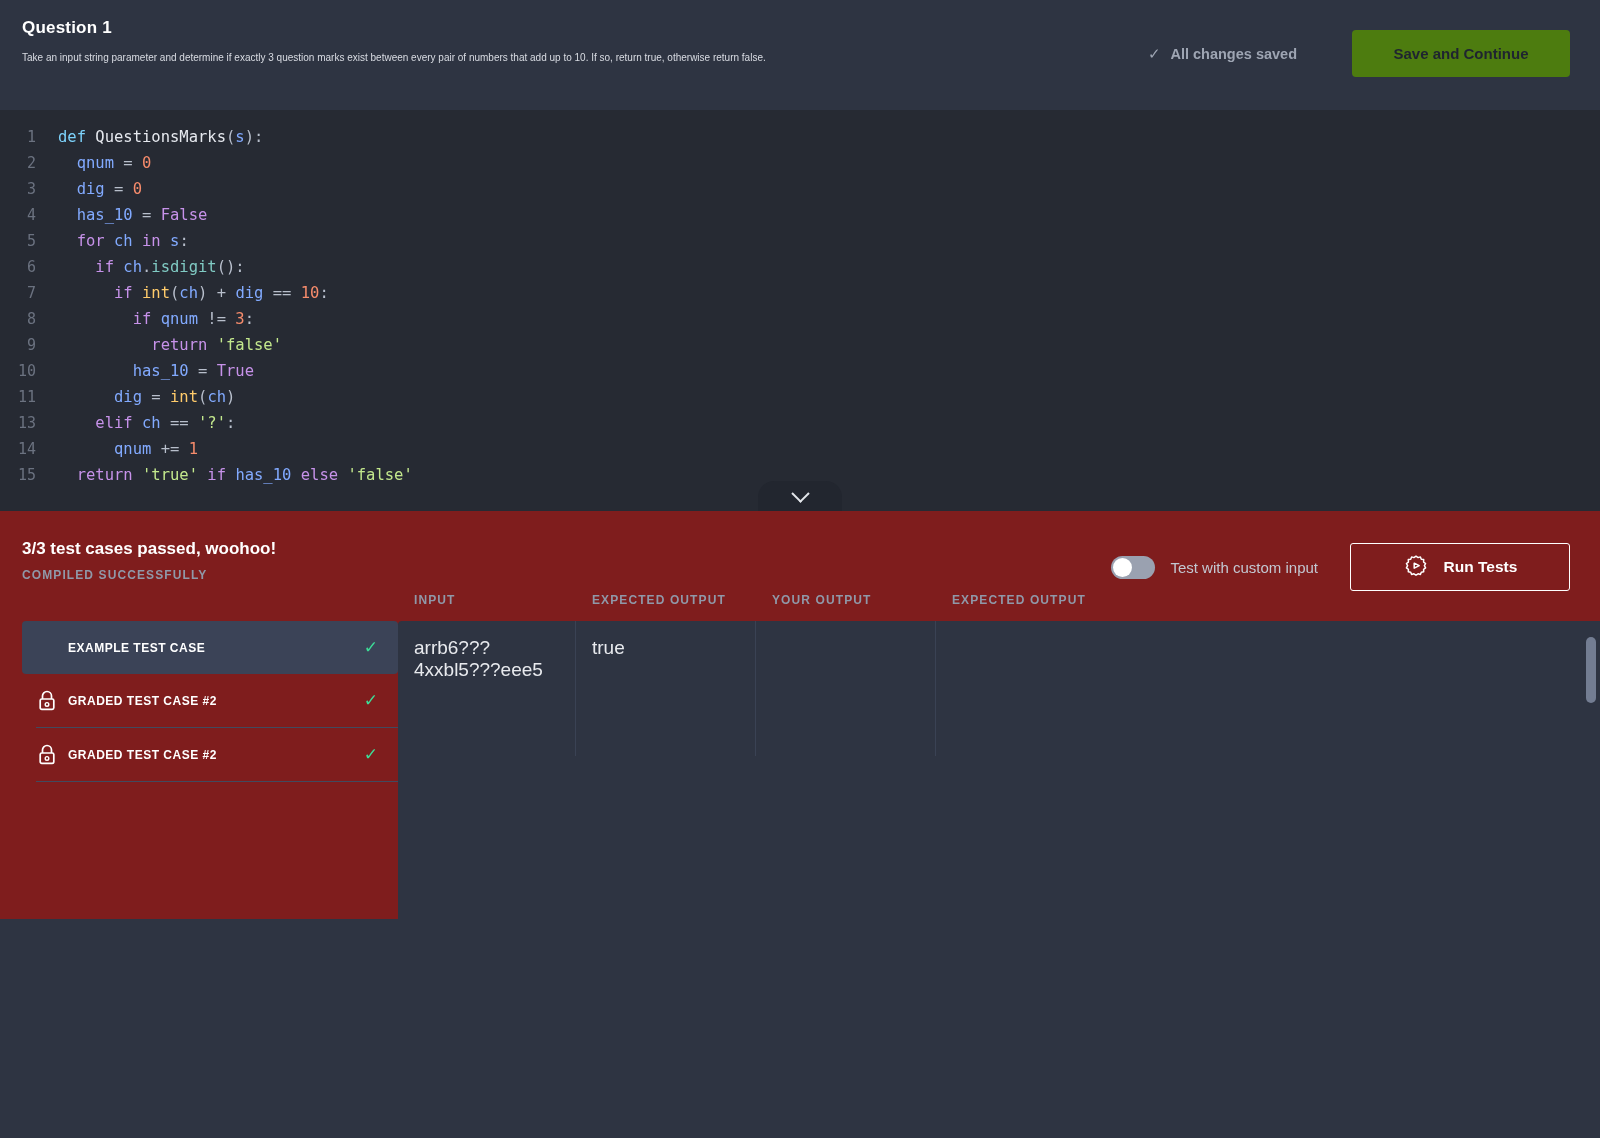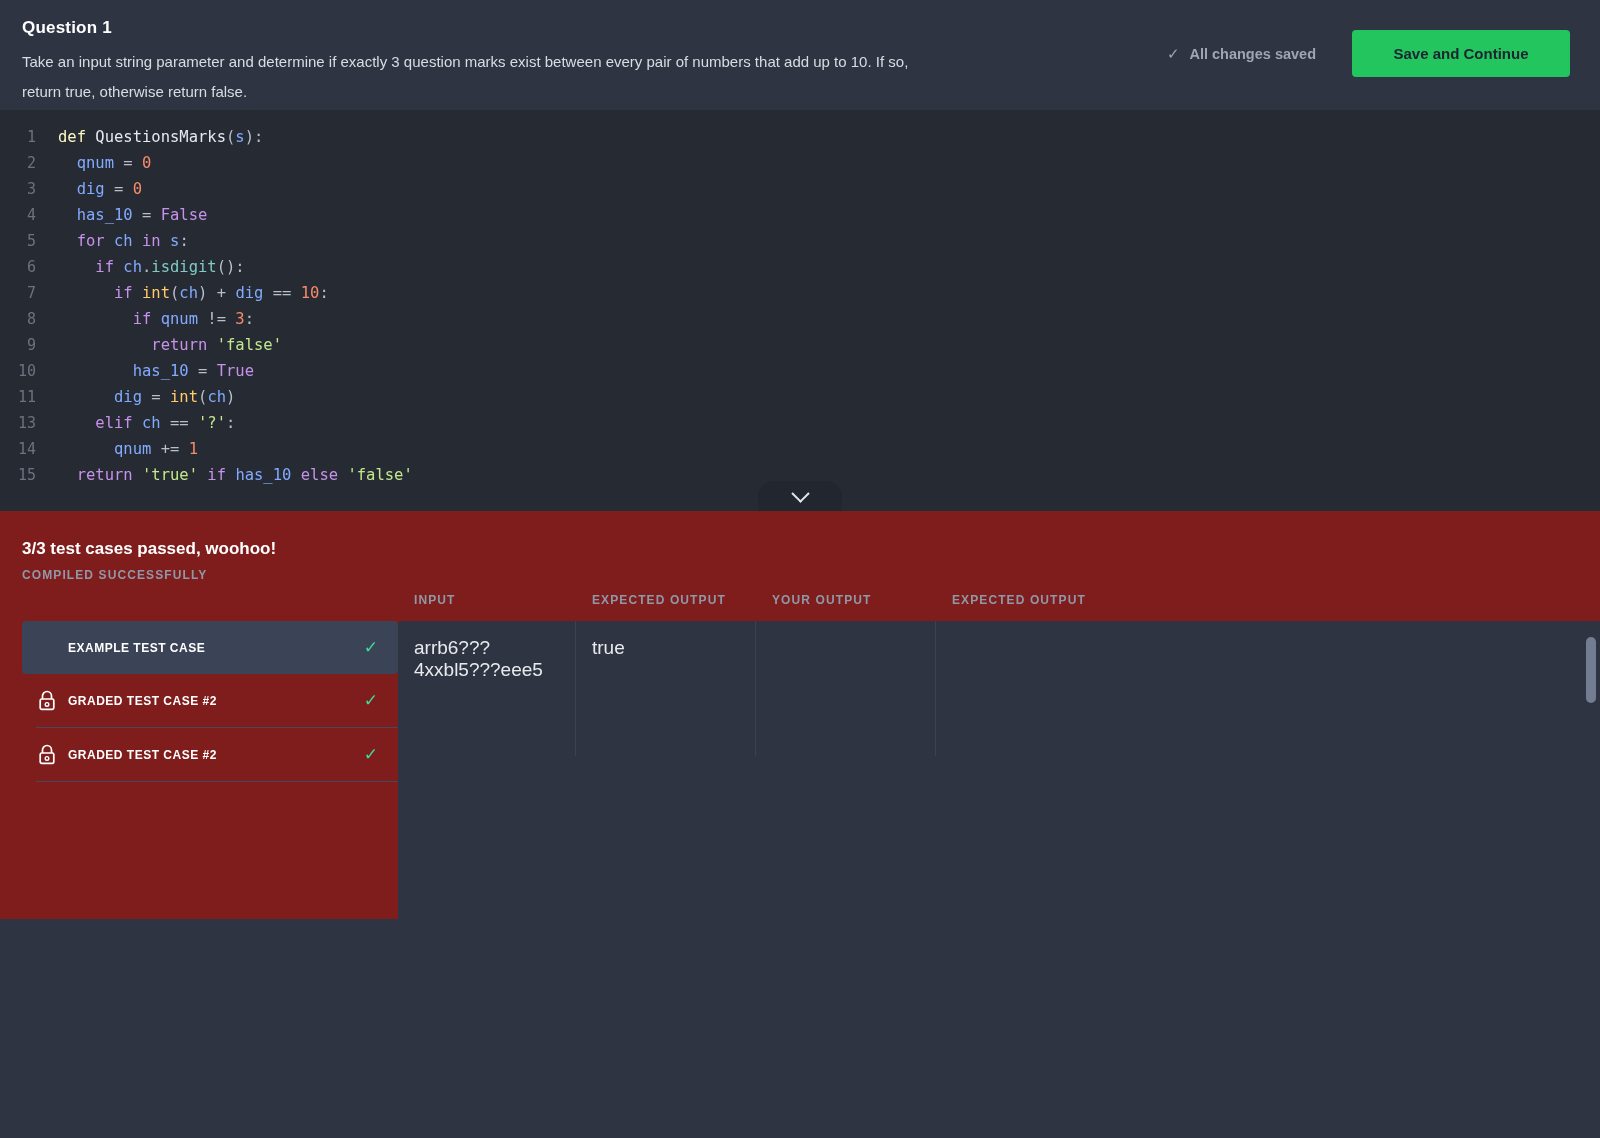--- a/index.html
+++ b/index.html
@@ -18,39 +18,40 @@
     display: flex; align-items: flex-start;
     padding: 18px 30px 0 22px;
     position: relative;
   }
   .header-left { flex: 1 1 auto; max-width: 960px; }
   .q-title {
     color: #ffffff; font-size: 17px; font-weight: bold;
     letter-spacing: .2px; margin-bottom: 9px;
   }
   .q-desc {
-    color: #d9dce3; font-size: 15px; line-height: 30px;
+    color: #d9dce3; font-size: 10px; line-height: 22px;
     max-width: 920px; font-weight: 400;
   }
   .header-right {
     display: flex; align-items: center; gap: 36px;
     position: absolute; right: 30px; top: 30px;
   }
   .saved-status {
     display: flex; align-items: center; gap: 10px;
     color: #9ea5b3; font-size: 14.5px; font-weight: bold;
   }
   .saved-status .check-glyph { font-size: 15px; color: #9ea5b3; font-weight: normal; }
   .save-btn {
-    background: #22c55e; color: #1f2430;
+    background: #4d7c0f; color: #1f2430;
     border: none; border-radius: 4px;
     font-size: 15px; font-weight: bold;
     padding: 0 26px; height: 47px; min-width: 218px;
     cursor: pointer;
     font-family: "Liberation Sans", sans-serif;
+    margin-left: 19px;
   }
 
   
   .editor {
     flex: 1 1 auto;
     background: #262a33;
     position: relative;
     overflow: hidden;
     padding-top: 18px;
   }
@@ -62,21 +63,21 @@
     font-family: "DejaVu Sans Mono", monospace;
     vertical-align: top; user-select: none;
   }
   .code-cell {
     font-family: "DejaVu Sans Mono", monospace;
     font-size: 15.5px; color: #d7dae0;
     white-space: pre; vertical-align: top;
     padding-left: 0;
   }
   .tok-kw    { color: #c792ea; }
-  .tok-def   { color: #fef9c3; }
+  .tok-def   { color: #7dd3fc; }
   .tok-fn    { color: #e6e9ef; }
   .tok-var   { color: #82aaff; }
   .tok-num   { color: #f78c6c; }
   .tok-str   { color: #c3e88d; }
   .tok-meth  { color: #80cbc4; }
   .tok-built { color: #ffcb6b; }
   .tok-const { color: #c792ea; }
   .tok-punc  { color: #b8bfcc; }
   .tok-op    { color: #b8bfcc; }
 
@@ -282,20 +283,35 @@
     <div class="collapse-tab">
       <span class="chev"></span>
     </div>
   </div>
 
   <div class="testpanel">
     <div class="tp-top">
       <div class="tp-left">
         <div class="tp-result">3/3 test cases passed, woohoo!</div>
         <div class="tp-compiled">COMPILED SUCCESSFULLY</div>
+      </div>
+      <div class="tp-right">
+        <div class="toggle-wrap">
+          <div class="toggle">
+            <div class="knob"></div>
+          </div>
+          <span class="toggle-label">Test with custom input</span>
+        </div>
+        <button class="run-btn">
+          <svg width="26" height="26" viewBox="0 0 26 26">
+            <path d="M13 2.2 15.1 3.6 17.4 2.9 18.3 5.2 20.7 5.6 20.6 8.1 22.6 9.5 21.4 11.7 22.6 13.9 20.6 15.3 20.7 17.8 18.3 18.2 17.4 20.5 15.1 19.8 13 21.2 10.9 19.8 8.6 20.5 7.7 18.2 5.3 17.8 5.4 15.3 3.4 13.9 4.6 11.7 3.4 9.5 5.4 8.1 5.3 5.6 7.7 5.2 8.6 2.9 10.9 3.6 Z" fill="none" stroke="#ffffff" stroke-width="1.5" stroke-linejoin="round"></path>
+            <path d="M11.2 9.2 L16.2 11.7 L11.2 14.2 Z" fill="none" stroke="#ffffff" stroke-width="1.5" stroke-linejoin="round"></path>
+          </svg>
+          <span>Run Tests</span>
+        </button>
       </div>
     </div>
 
     <div class="tp-body">
       <div class="col-headers">
         <div class="col-h col-input">INPUT</div>
         <div class="col-h col-expected">EXPECTED OUTPUT</div>
         <div class="col-h col-your">YOUR OUTPUT</div>
         <div class="col-h col-console">EXPECTED OUTPUT</div>
       </div>

